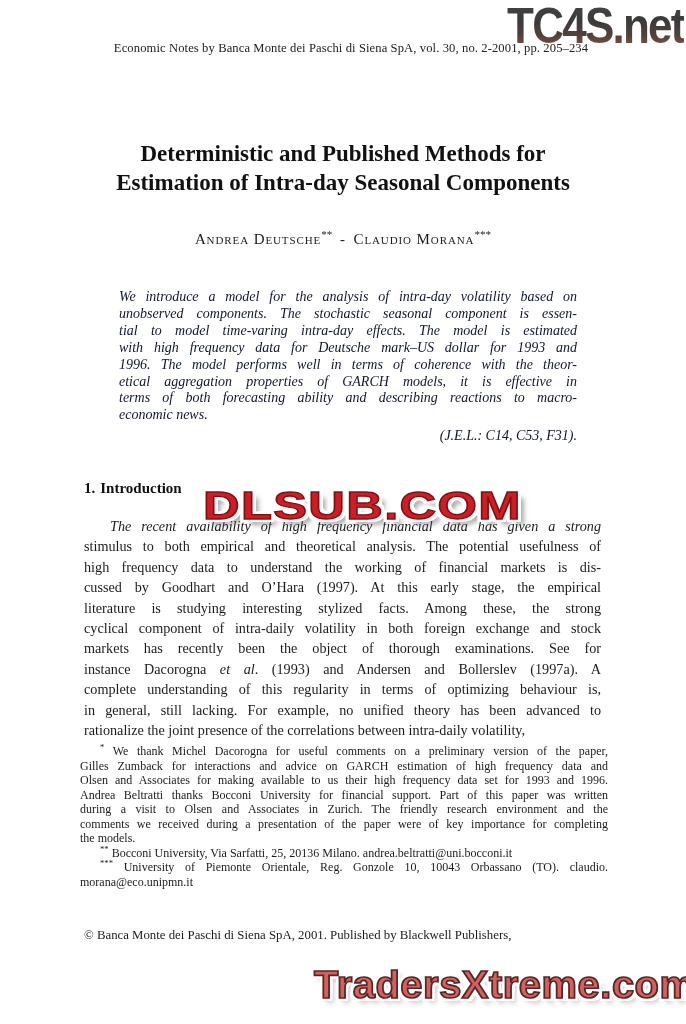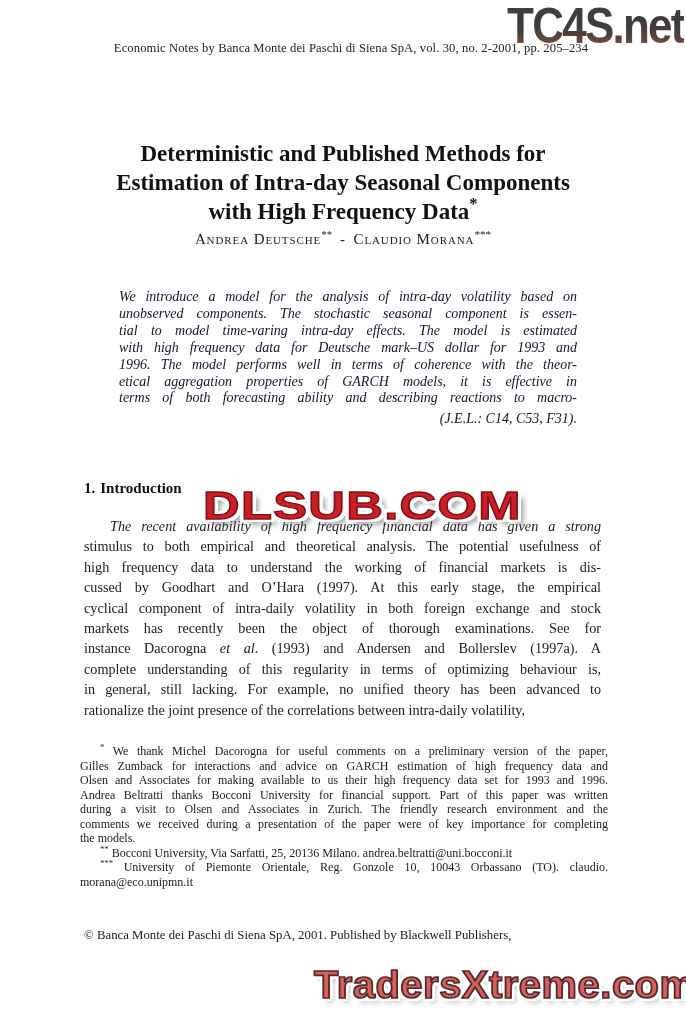--- a/index.html
+++ b/index.html
@@ -120,53 +120,54 @@
 
 <div class="page">
 
   <div class="journal">Economic Notes by Banca Monte dei Paschi di Siena SpA, vol. 30, no. 2-2001, pp. 205–234</div>
 
   <div class="wm-tc4s">TC4S.net</div>
 
   <div class="title">
     <div>Deterministic and Published Methods for</div>
     <div>Estimation of Intra-day Seasonal Components</div>
-    <div><span>with High Frequency Data</span><sup>*</sup></div>
   </div>
 
   <div class="authors">
     <span>Andrea Deutsche</span><sup>**</sup>
     <span class="sep">-</span>
     <span>Claudio Morana</span><sup>***</sup>
   </div>
 
   <div class="abstract">
     <div>
         <div class="jline first">We introduce a model for the analysis of intra-day volatility based on</div>
         <div class="jline">unobserved components. The stochastic seasonal component is essen-</div>
         <div class="jline">tial to model time-varing intra-day effects. The model is estimated</div>
         <div class="jline">with high frequency data for Deutsche mark–US dollar for 1993 and</div>
         <div class="jline">1996. The model performs well in terms of coherence with the theor-</div>
         <div class="jline">etical aggregation properties of GARCH models, it is effective in</div>
         <div class="jline">terms of both forecasting ability and describing reactions to macro-</div>
+        <div class="jline last">economic news.</div>
       </div>
     <div class="jel">(J.E.L.: C14, C53, F31).</div>
   </div>
 
   <div class="heading">
     <span>1.</span><span class="h-title">Introduction</span>
   </div>
 
   <div class="wm-dlsub">DLSUB.COM</div>
 
   <div class="para">
       <div class="jline first">The recent availability of high frequency financial data has given a strong</div>
       <div class="jline">stimulus to both empirical and theoretical analysis. The potential usefulness of</div>
       <div class="jline">high frequency data to understand the working of financial markets is dis-</div>
       <div class="jline">cussed by Goodhart and O’Hara (1997). At this early stage, the empirical</div>
+      <div class="jline">literature is studying interesting stylized facts. Among these, the strong</div>
       <div class="jline">cyclical component of intra-daily volatility in both foreign exchange and stock</div>
       <div class="jline">markets has recently been the object of thorough examinations. See for</div>
       <div class="jline">instance Dacorogna <i>et al</i>. (1993) and Andersen and Bollerslev (1997a). A</div>
       <div class="jline">complete understanding of this regularity in terms of optimizing behaviour is,</div>
       <div class="jline">in general, still lacking. For example, no unified theory has been advanced to</div>
       <div class="jline last">rationalize the joint presence of the correlations between intra-daily volatility,</div>
     </div>
 
   <div class="footnotes">
     <div class="fnote">

